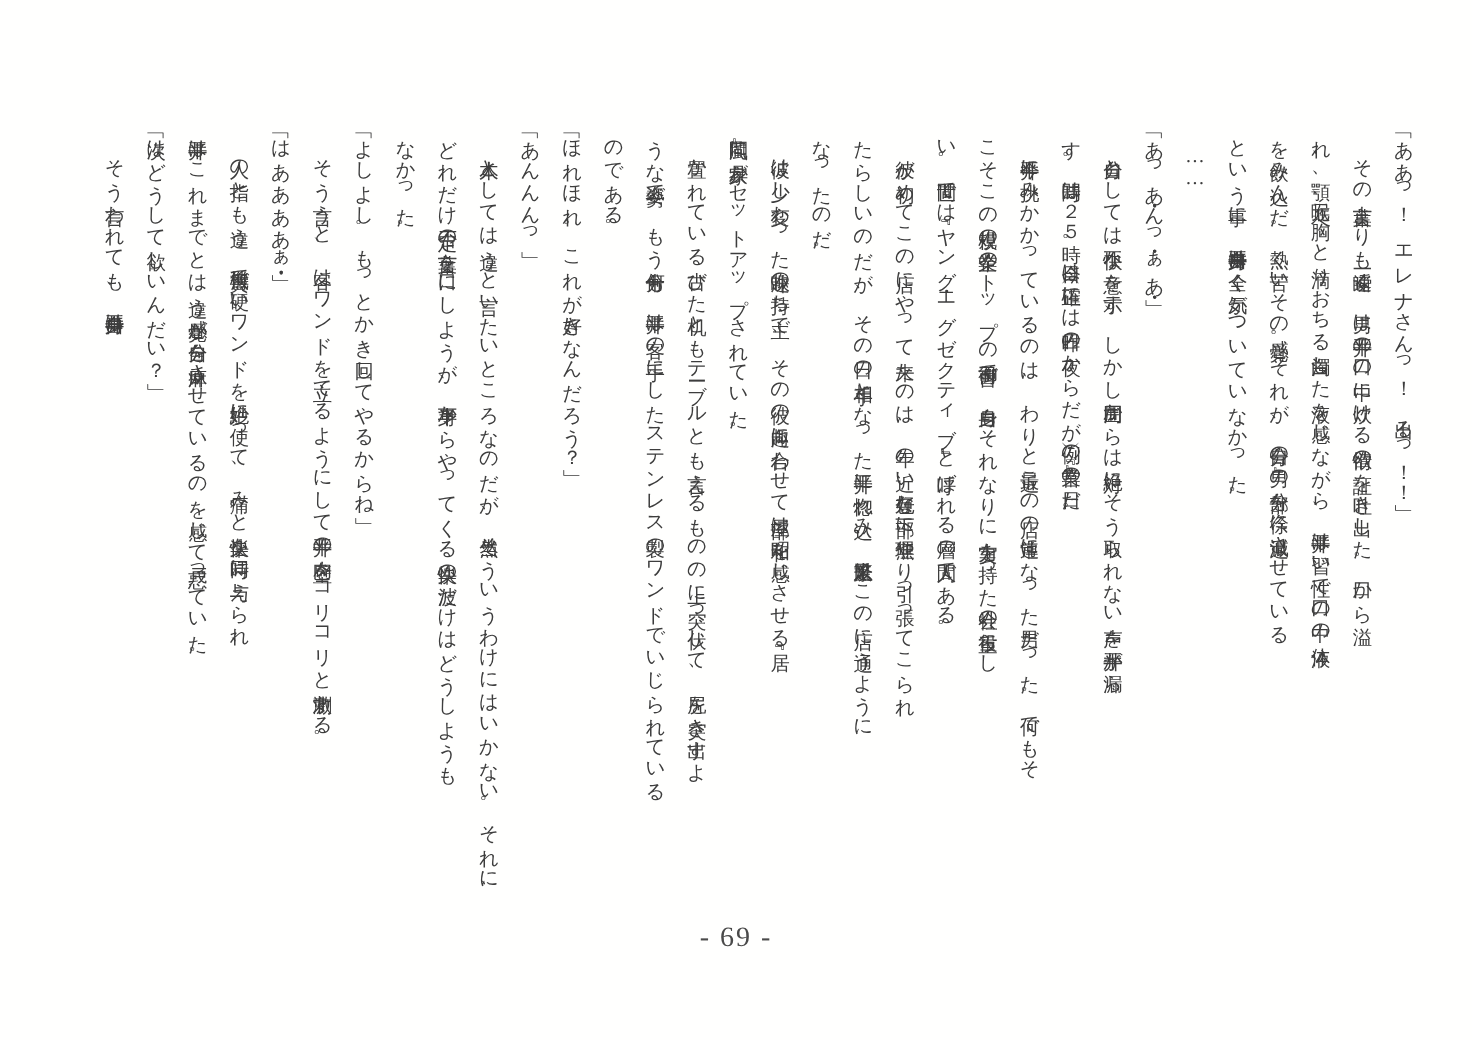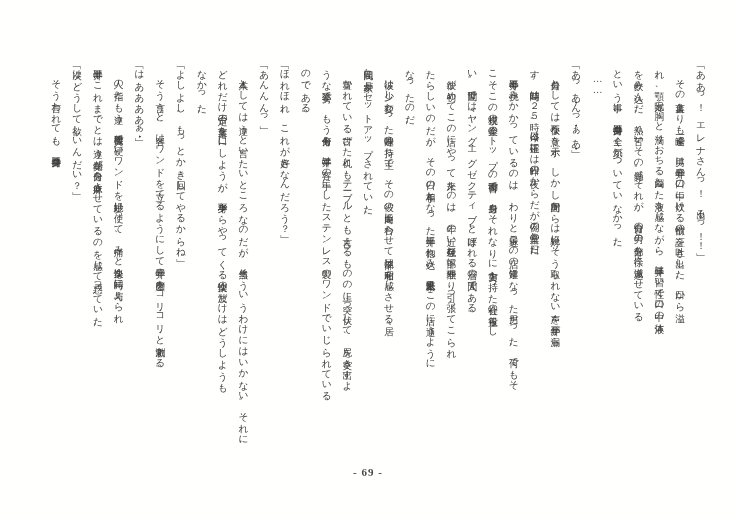--- a/index.html
+++ b/index.html
@@ -33,25 +33,24 @@
   }
   .line {
     white-space: pre;
   }
   .page-number {
     position: absolute;
     bottom: 42px;
     left: 0;
     right: 0;
     text-align: center;
-    font-size: 11px;
+    font-size: 14px;
     letter-spacing: 1px;
     color: #4a4a4a;
     writing-mode: horizontal-tb;
-    font-weight: bold;
   }
 </style>
 </head>
 <body>
 
 <div class="page">
   <div class="text-block">
     <div class="line">「ああっ！　エレナさんっ！　出るっ！！」</div>
     <div class="line">　その言葉よりも一瞬速く、男は平井の口の中に炊ける情欲の証を吐き出した。口から溢</div>
     <div class="line">れ、顎、喉元、胸へと滴りおちる白濁した液を感じながら、平井は習い性で口の中の液体</div>

